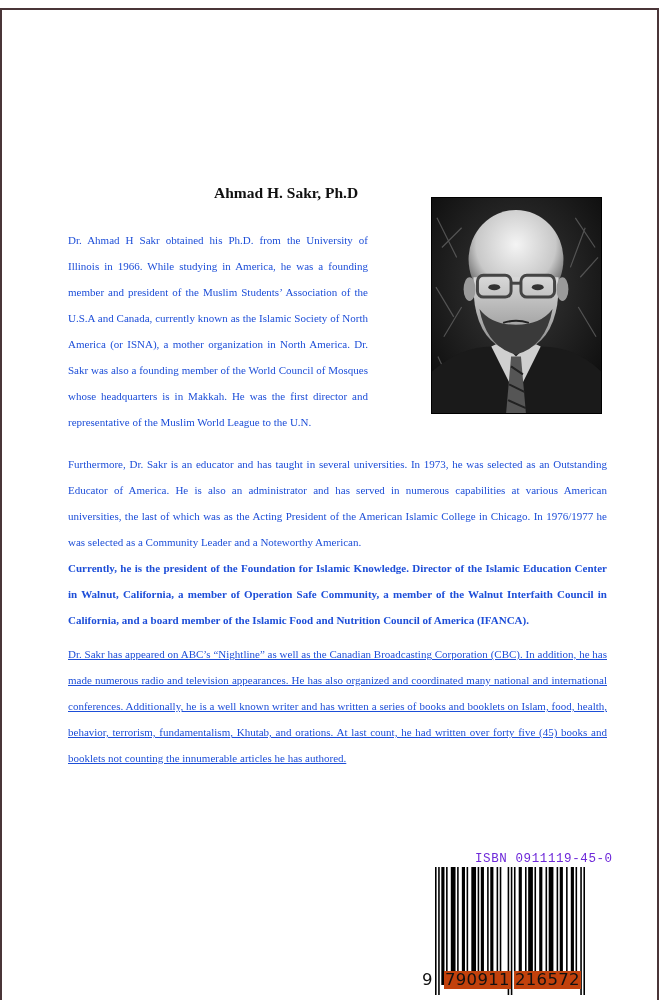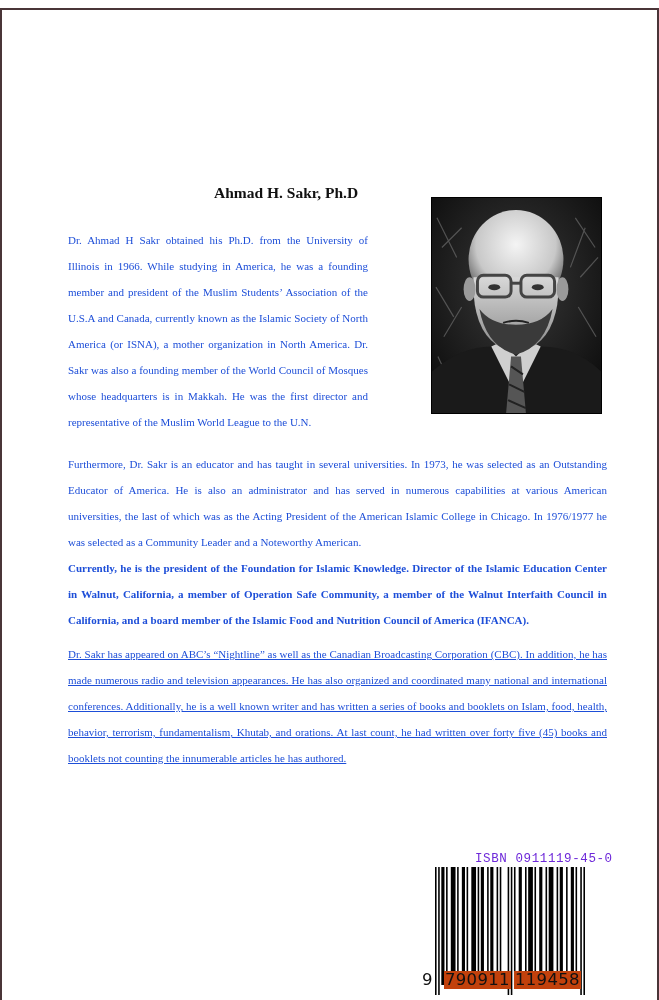--- a/index.html
+++ b/index.html
@@ -156,16 +156,16 @@
           <rect x="86" y="0" width="2" height="118"></rect>
           <rect x="89" y="0" width="1" height="118"></rect>
 
           <rect x="92" y="0" width="1" height="128"></rect>
           <rect x="94" y="0" width="1" height="128"></rect>
         </g>
       </svg>
     </div>
     <span class="ean-digits ean-first">9</span>
     <span class="ean-digits ean-left">790911</span>
-    <span class="ean-digits ean-right">119458</span>
+    <span class="ean-digits ean-right">216572</span>
   </div>
 
 </div>
 
 </body></html>

